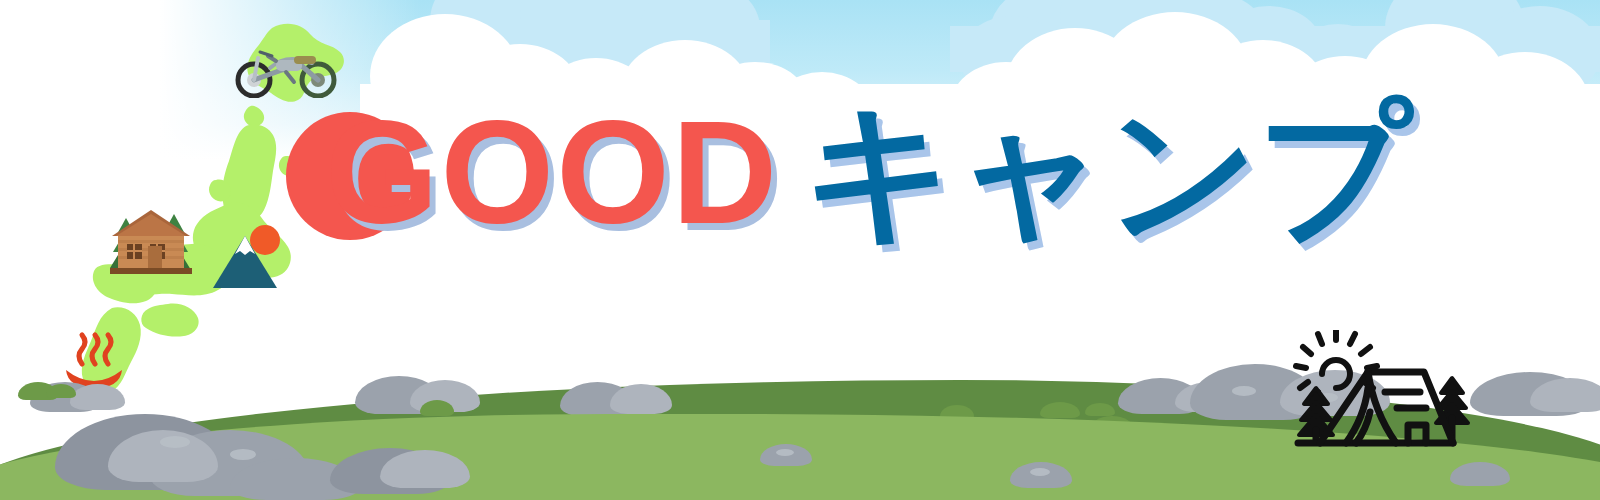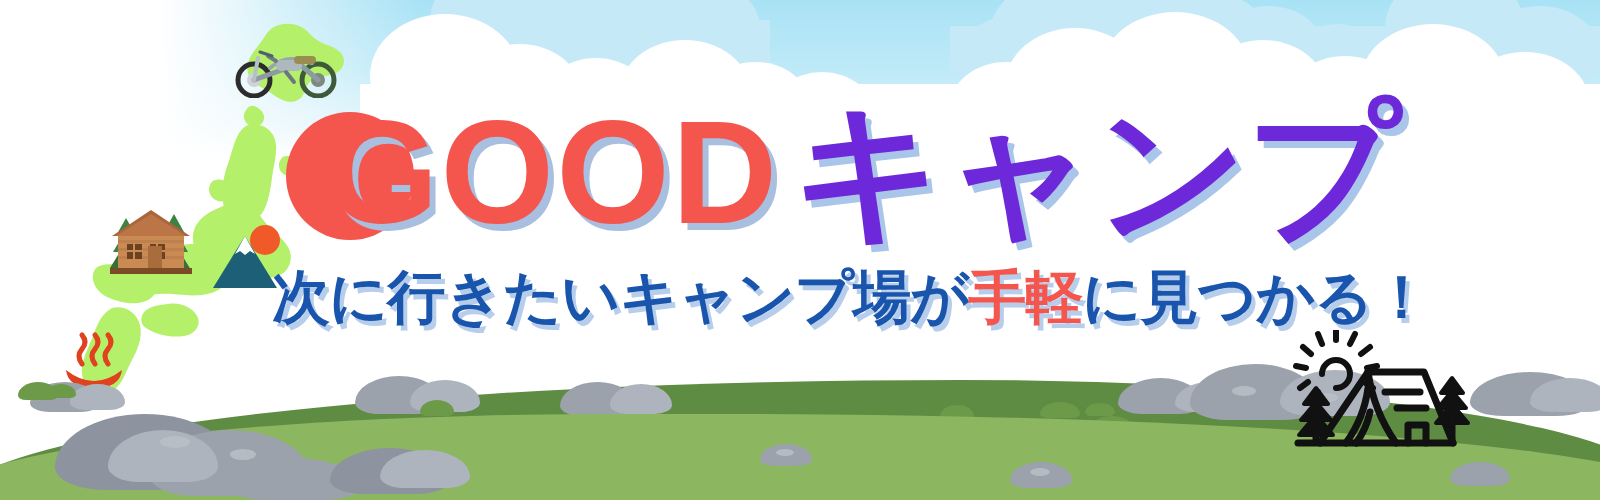--- a/index.html
+++ b/index.html
@@ -70,23 +70,23 @@
     font-size:146px;line-height:150px;font-weight:bold;
     letter-spacing:-2px;white-space:nowrap;
     font-family:"Liberation Sans","DejaVu Sans",sans-serif;
   }
   .title .en{
     color:#f4564e;
     text-shadow:6px 7px 0 #a9bfe0;
     letter-spacing:2px;
   }
   .title .jp{
-    color:#6d28d9;
+    color:#0369a1;
     text-shadow:6px 7px 0 #a9c5ea;
-    margin-left:13px;
+    margin-left:24px;
     font-size:150px;
   }
   .subtitle{
     position:absolute;left:272px;top:266px;
     font-size:58px;line-height:62px;font-weight:bold;
     white-space:nowrap;letter-spacing:-1px;
     font-family:"Liberation Sans","DejaVu Sans",sans-serif;
   }
   .subtitle .s-blue{color:#1a55ad;text-shadow:4px 5px 0 #b6cdeb;}
   .subtitle .s-red{color:#f4564e;text-shadow:4px 5px 0 #b6cdeb;}
@@ -289,23 +289,20 @@
     <div class="rock-spot" style="left:776px;bottom:44px;width:18px;height:7px;"></div>
     <div class="rock" style="left:1010px;bottom:12px;width:62px;height:26px;"></div>
     <div class="rock-spot" style="left:1030px;bottom:24px;width:20px;height:8px;"></div>
     <div class="rock" style="left:1450px;bottom:14px;width:60px;height:24px;"></div>
   </div>
 
   <div class="title-wrap">
     <div class="title">
       <span class="en">GOOD</span><span class="jp">キャンプ</span>
     </div>
-    <div class="subtitle">
-      <span class="s-blue">次に行きたいキャンプ場が</span><span class="s-red">手軽</span><span class="s-blue">に見つかる！</span>
-    </div>
   </div>
 
   <div class="tent-icon">
     <svg viewBox="0 0 210 125" xmlns="http://www.w3.org/2000/svg">
       <g stroke="#111111" fill="none" stroke-width="7" stroke-linecap="round" stroke-linejoin="round">
 
         <g stroke-width="6">
           <path d="M58 10 L58 0"></path>
           <path d="M44 14 L40 4"></path>
           <path d="M72 14 L77 4"></path>

